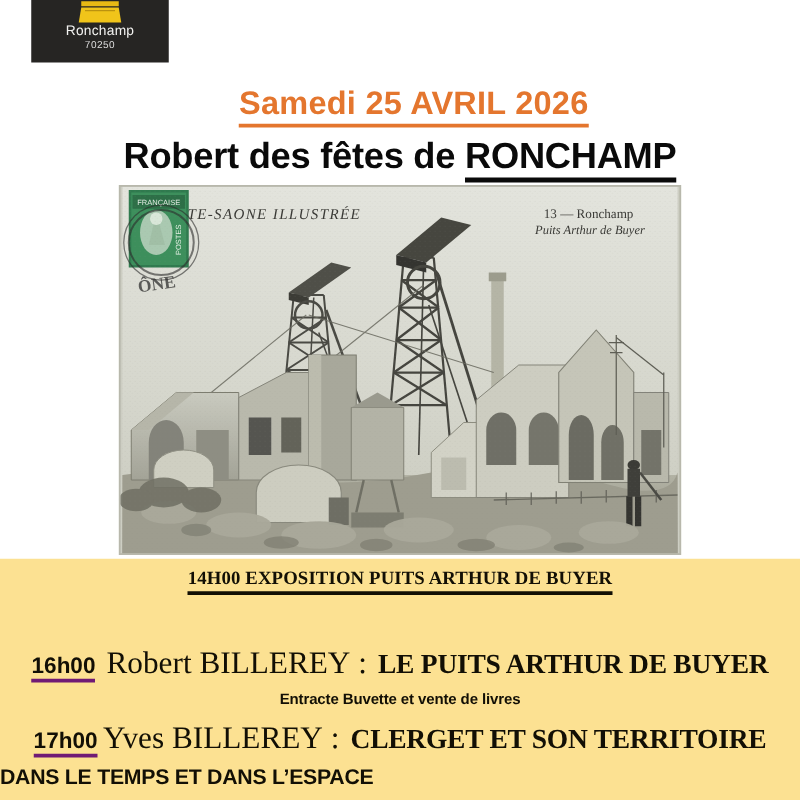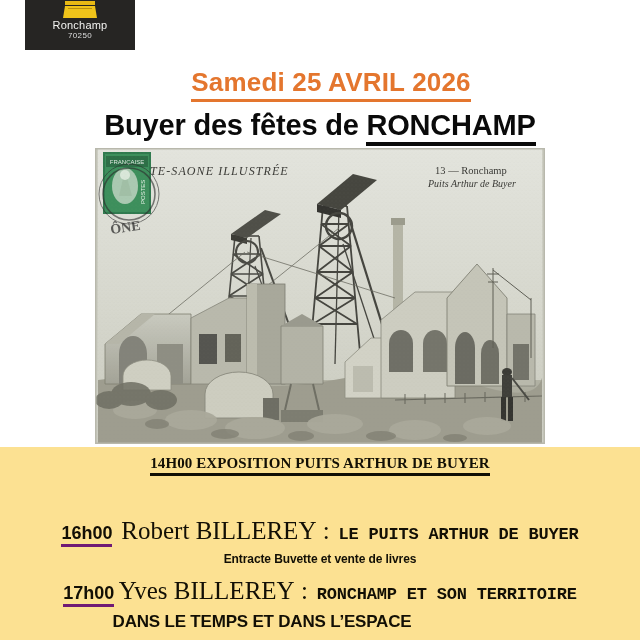--- a/index.html
+++ b/index.html
@@ -187,41 +187,41 @@
     font-size: 18px;
     border-bottom: 3px solid #701a75;
     padding-bottom: 1px;
   }
   .speaker {
     font-family: "Liberation Serif", serif;
     font-weight: normal;
     font-size: 25px;
   }
   .topic {
-    font-family: Liberation Mono, monospace;
-    font-weight: bold;
-    font-size: 17px;
+    font-family: Liberation Serif, serif;
+    font-weight: bold;
+    font-size: 22px;
     letter-spacing: -0.2px;
   }
   .entracte {
     position: absolute;
     left: 0; top: 105px;
     width: 640px;
     text-align: center;
     font-family: "Liberation Sans", sans-serif;
     font-weight: bold;
     font-size: 12px;
     color: #120f05;
     letter-spacing: -0.1px;
   }
   .topic-cont {
     position: absolute;
     left: 0; top: 165px;
     width: 524px;
-    text-align: center;
+    text-align: left;
     font-family: "Liberation Sans", sans-serif;
     font-weight: bold;
     font-size: 17px;
     color: #120f05;
     letter-spacing: -0.2px;
   }
 </style>
 </head>
 <body>
 
@@ -236,21 +236,21 @@
         <div class="inner-line"></div>
       </div>
       <div class="logo-name">Ronchamp</div>
       <div class="logo-code">70250</div>
     </div>
 
   </div>
 
   <div class="date-line"><span>Samedi 25 AVRIL 2026</span></div>
 
-  <div class="venue-line"><span>Buyer des fêtes de </span><span class="u">RONCHAMP</span></div>
+  <div class="venue-line"><span>Robert des fêtes de </span><span class="u">RONCHAMP</span></div>
 
   <div class="photo-frame">
     <svg class="pc-svg" viewBox="0 0 450 296" preserveAspectRatio="none">
       <defs>
         <linearGradient id="sky" x1="0" y1="0" x2="0" y2="1">
           <stop offset="0%" stop-color="#e3e4dd"></stop>
           <stop offset="55%" stop-color="#d6d7cd"></stop>
           <stop offset="100%" stop-color="#c8c9bd"></stop>
         </linearGradient>
         <linearGradient id="grnd" x1="0" y1="0" x2="0" y2="1">
@@ -426,19 +426,19 @@
 
     <div class="prog-expo"><span>14H00 EXPOSITION PUITS ARTHUR DE BUYER</span></div>
 
     <div class="prog-row row-16">
       <span class="time">16h00</span><span>&nbsp;&nbsp;</span><span class="speaker">Robert BILLEREY</span><span class="speaker">&nbsp;</span><span class="speaker">:</span><span>&nbsp;&nbsp;</span><span class="topic">LE PUITS ARTHUR DE BUYER</span>
     </div>
 
     <div class="entracte">Entracte Buvette et vente de livres</div>
 
     <div class="prog-row row-17">
-      <span class="time">17h00</span><span>&nbsp;</span><span class="speaker">Yves BILLEREY</span><span class="speaker">&nbsp;</span><span class="speaker">:</span><span>&nbsp;&nbsp;</span><span class="topic">RONCHAMP ET SON TERRITOIRE</span>
+      <span class="time">17h00</span><span>&nbsp;</span><span class="speaker">Yves BILLEREY</span><span class="speaker">&nbsp;</span><span class="speaker">:</span><span>&nbsp;&nbsp;</span><span class="topic">CLERGET ET SON TERRITOIRE</span>
     </div>
 
     <div class="topic-cont">DANS LE TEMPS ET DANS L’ESPACE</div>
   </div>
 
 </div>
 
 </body></html>

